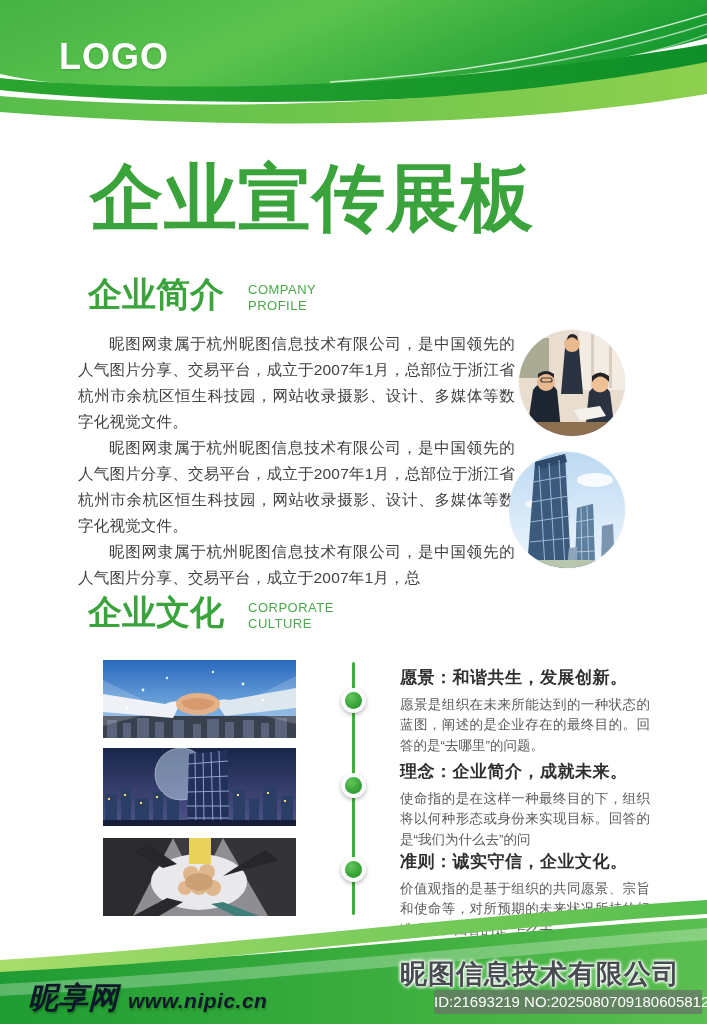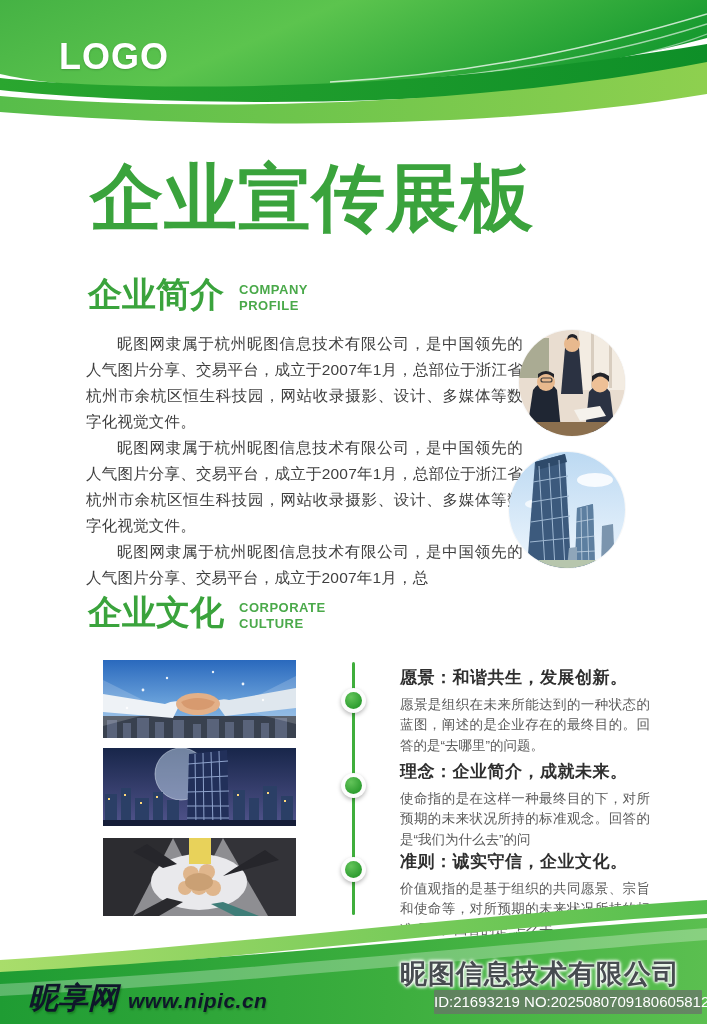--- a/index.html
+++ b/index.html
@@ -13,30 +13,30 @@
   .logo-text{
     position:absolute;top:36px;left:38px;color:#fff;font-size:36px;font-weight:bold;
     letter-spacing:1px;text-shadow:0 1px 2px rgba(0,60,0,.25);margin-left:21px;
   }
   
   .main-title{
     position:absolute;top:152px;left:0;width:624px;text-align:center;
     font-size:73px;font-weight:bold;color:#3aa33c;letter-spacing:1px;line-height:1.25;
   }
   
-  .section-head{position:absolute;left:88px;display:flex;align-items:flex-start;gap:9px;}
+  .section-head{position:absolute;left:88px;display:flex;align-items:flex-start;}
   .section-head .cn{font-size:34px;font-weight:bold;color:#3aa33c;line-height:1.1;}
   .section-head .en{
-    margin-left:6px;margin-top:6px;font-size:13px;font-weight:bold;color:#4aa94a;
+    margin-left:24px;margin-top:6px;font-size:13px;font-weight:normal;color:#4aa94a;
     line-height:1.2;letter-spacing:.5px;
   }
   .head-profile{top:276px;}
   .head-culture{top:594px;}
   
-  .profile-text{position:absolute;top:331px;left:86px;width:437px;}
+  .profile-text{position:absolute;top:331px;left:78px;width:437px;}
   .profile-text p{
     margin:0;text-indent:2em;font-size:15.5px;line-height:26px;color:#3f3f3f;
     text-align:justify;letter-spacing:.2px;
   }
   
   .photo-circle{position:absolute;border-radius:50%;overflow:hidden;box-shadow:0 0 0 1px rgba(0,0,0,.03);}
   .circle1{top:330px;left:519px;width:106px;height:106px;}
   .circle2{top:452px;left:509px;width:116px;height:116px;}
   .photo-circle svg{display:block;width:100%;height:100%;}
   
@@ -312,21 +312,21 @@
   <div class="timeline-dot dot3">
       <span class="core"></span>
     </div>
 
   <div class="culture-text ct-row1">
     <p class="c-title">愿景：和谐共生，发展创新。</p>
     <p class="c-body">愿景是组织在未来所能达到的一种状态的蓝图，阐述的是企业存在的最终目的。回答的是“去哪里”的问题。</p>
   </div>
   <div class="culture-text ct-row2">
     <p class="c-title">理念：企业简介，成就未来。</p>
-    <p class="c-body">使命指的是在这样一种最终目的下，对所预期的未来状况所持的标准观念。回答的是“我们为什么去”的问</p>
+    <p class="c-body">使命指的是在这样一种最终目的下，组织将以何种形态或身份来实现目标。回答的是“我们为什么去”的问</p>
   </div>
   <div class="culture-text ct-row3">
     <p class="c-title">准则：诚实守信，企业文化。</p>
     <p class="c-body">价值观指的是基于组织的共同愿景、宗旨和使命等，对所预期的未来状况所持的标准观念。回答的是“怎么去</p>
   </div>
 
   <div class="footer">
     <svg class="bg" width="707" height="126" viewBox="0 0 707 126" preserveAspectRatio="none">
       <defs>
         <linearGradient id="fstripe" x1="0" y1="0" x2="1" y2="0">

